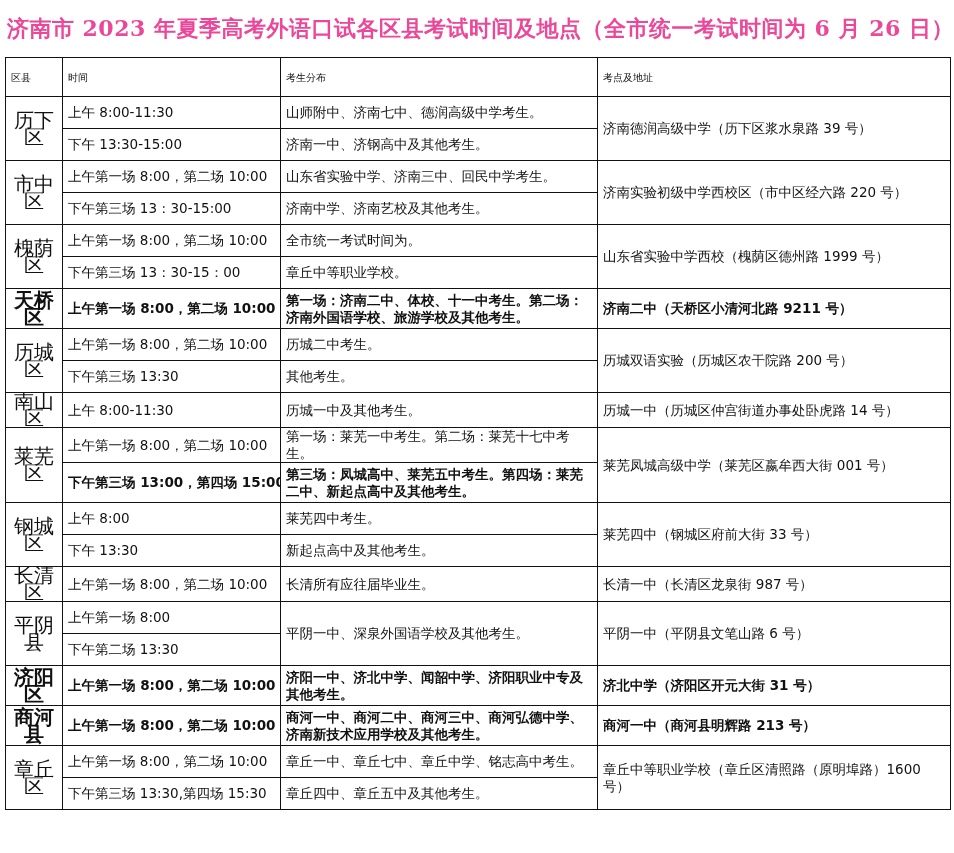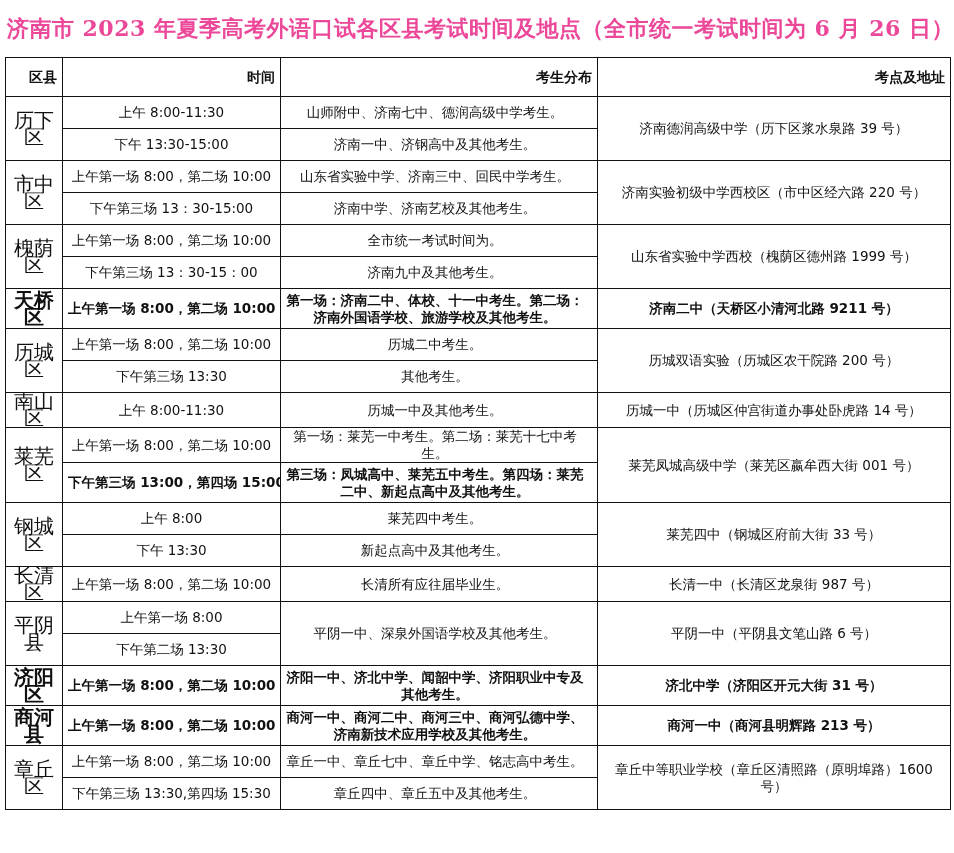--- a/index.html
+++ b/index.html
@@ -5,24 +5,24 @@
   html, body { margin: 0; padding: 0; background: #ffffff; }
   body { width: 954px; height: 853px; position: relative; overflow: hidden;
          font-family: "DejaVu Sans", "Liberation Sans", sans-serif; color: #111; }
   .title { position: absolute; left: 0; top: 8px; width: 954px; text-align: right;
            font-family: "DejaVu Serif", "Liberation Serif", serif; font-size: 22px;
            font-weight: bold; letter-spacing: 0.5px; line-height: 40px; color: #ec4899; }
   table { position: absolute; left: 5px; top: 57px; border-collapse: collapse;
           table-layout: fixed; width: 945px; }
   td, th { border: 1.5px solid #111; font-size: 13.5px; line-height: 17px;
            padding: 0 5px; vertical-align: middle; overflow: hidden; }
-  th { font-weight: bold; font-size: 14px; text-align: right; height: 38px; }
+  th { font-weight: normal; font-size: 10px; text-align: left; height: 38px; }
   td.district { text-align: center; font-size: 20px; padding: 0; }
   td.time { white-space: nowrap; }
-  td.time, td.students, td.venue { text-align: center; margin-top: 20px; }
+  td.time, td.students, td.venue { text-align: left; margin-top: 20px; }
   td.students { padding-right: 13px; }
   .h34 { height: 32px; }
   .h42 { height: 40px; font-weight: bold; }
 </style>
 </head>
 <body>
 
 <div class="title">济南市 2023 年夏季高考外语口试各区县考试时间及地点（全市统一考试时间为 6 月 26 日）</div>
 
 <table>
@@ -65,21 +65,21 @@
     </tr>
 
     <tr class="h34">
       <td class="district" rowspan="2">槐荫区</td>
       <td class="time">上午第一场 8:00，第二场 10:00</td>
       <td class="students">全市统一考试时间为。</td>
       <td class="venue" rowspan="2">山东省实验中学西校（槐荫区德州路 1999 号）</td>
     </tr>
     <tr class="h34">
       <td class="time">下午第三场 13：30-15：00</td>
-      <td class="students">济南九中及其他考生。</td>
+      <td class="students">章丘中等职业学校。</td>
     </tr>
 
     <tr class="h42">
       <td class="district">天桥区</td>
       <td class="time">上午第一场 8:00，第二场 10:00</td>
       <td class="students">第一场：济南二中、体校、十一中考生。第二场：济南外国语学校、旅游学校及其他考生。</td>
       <td class="venue">济南二中（天桥区小清河北路 9211 号）</td>
     </tr>
 
     <tr class="h34">

